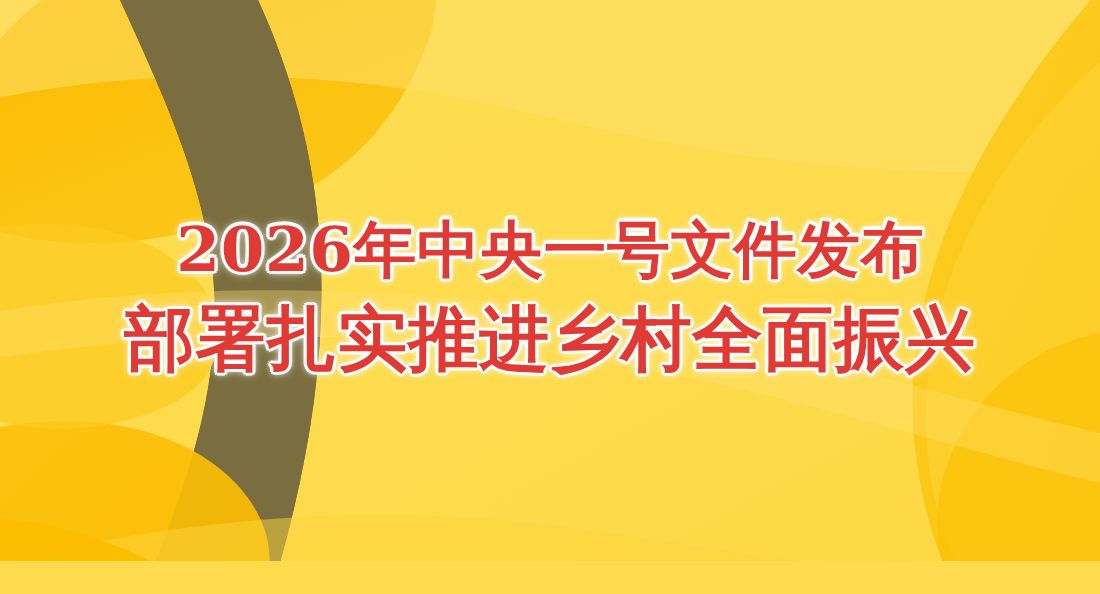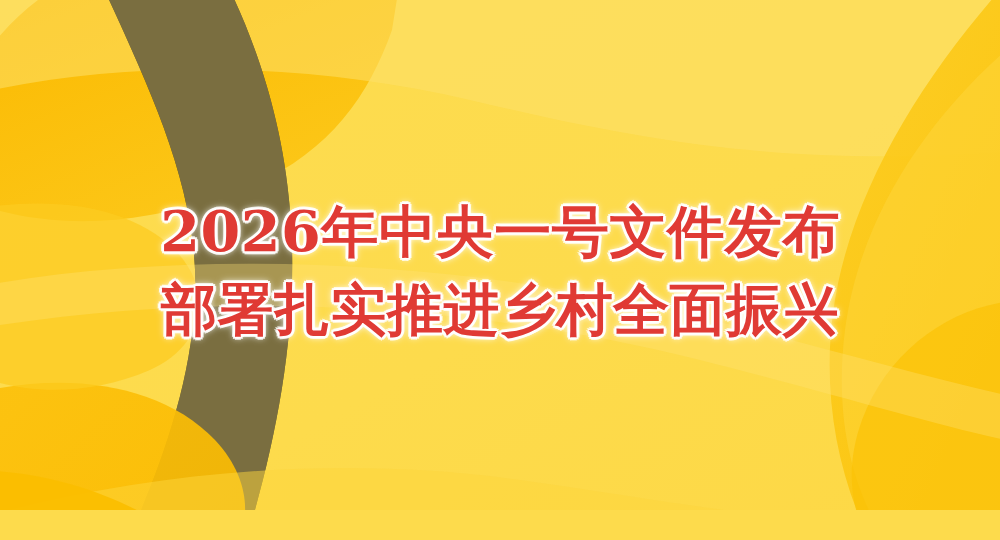--- a/index.html
+++ b/index.html
@@ -61,21 +61,21 @@
        0 -3px 0 rgba(255,255,255,0.8),
        3px 0 0 rgba(255,255,255,0.8),
       -3px 0 0 rgba(255,255,255,0.8);
   }
   #headline-line-1 {
     font-size: 56px;
     margin-bottom: 22px;
     transform: scaleX(1.02);
   }
   #headline-line-2 {
-    font-size: 56px;
+    font-size: 64px;
     transform: scaleX(1.0);
   }
 </style>
 </head>
 <body>
 
 <div id="banner">
 
   <svg id="bg-art" viewBox="0 0 1000 540" preserveAspectRatio="none" aria-hidden="true">
     <defs>

